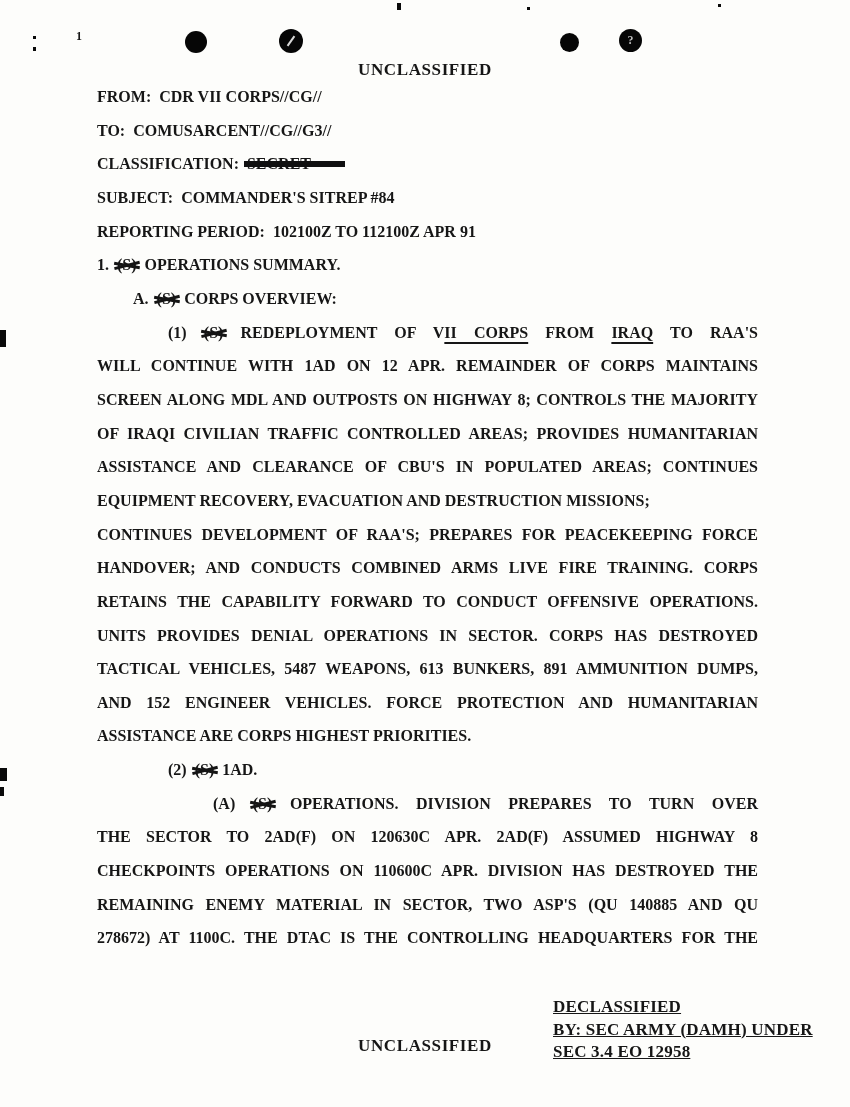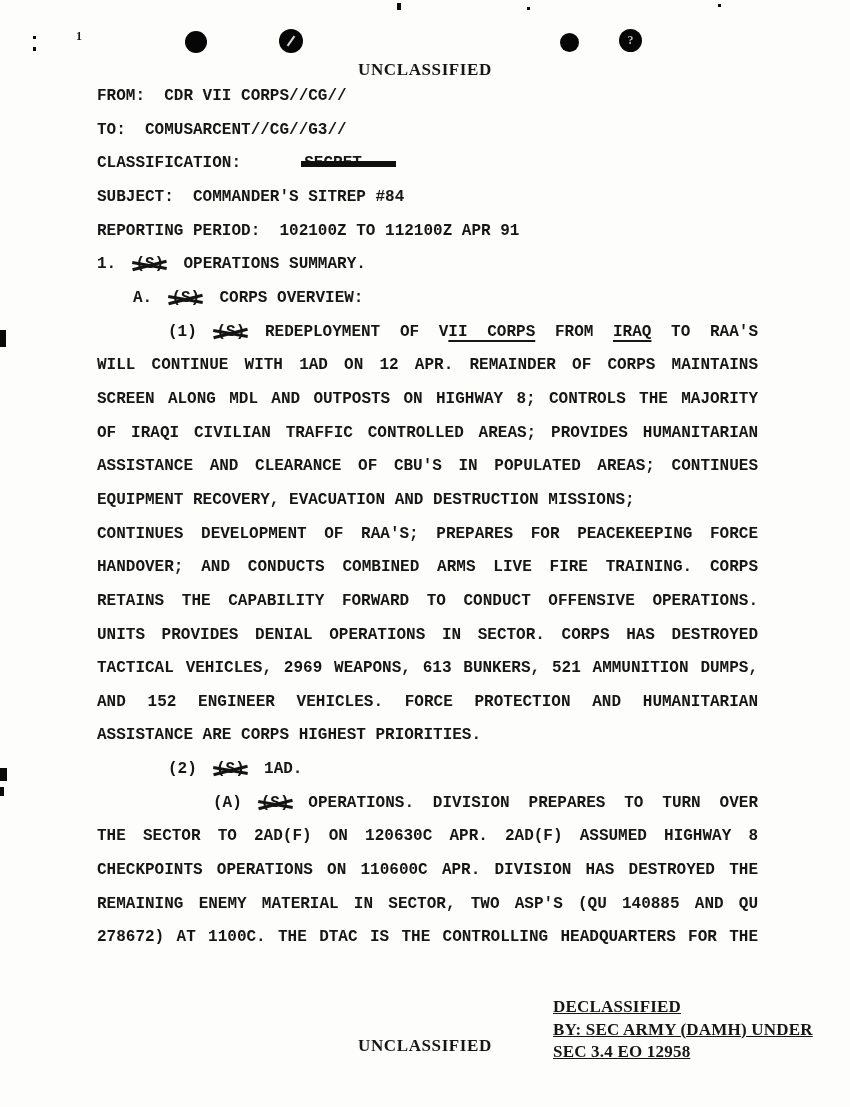--- a/index.html
+++ b/index.html
@@ -22,30 +22,30 @@
   .dot {
     position:absolute; border-radius:50%; background:#060606;
     display:flex; align-items:center; justify-content:center;
     color:#bdbdbd; font-family:"Liberation Serif", serif; font-weight:700; font-size:12px;
   }
   .dot-slash::after { content:""; width:2px; height:12px; background:#d8d8d8; transform:rotate(35deg); }
   .doc {
     position:absolute; left:97px; top:80px; width:661px;
     font-size:16px; font-weight:700; line-height:33.65px;
   }
-  .line { white-space:pre; }
+  .line { white-space:pre;font-family:Liberation Serif, serif; }
   .line.j { white-space:normal; text-align:justify; text-align-last:justify; }
   .ind1 { padding-left:36px; } .ind2 { padding-left:71px; } .ind3 { padding-left:116px; }
   .strike { position:relative; display:inline-block; }
   .strike::before, .strike::after {
     content:""; position:absolute; left:-3px; right:-3px; top:48%; height:2.6px; background:#141414;
   }
   .strike::before { transform:rotate(-14deg); }
   .strike::after  { transform:rotate(10deg); }
-  .heavystrike { position:relative; display:inline-block;margin-left:44px; }
+  .heavystrike { position:relative; display:inline-block; }
   .heavystrike::after {
     content:""; position:absolute; left:-3px; right:-34px; top:40%; height:6px; background:#101010;
   }
   .u { text-decoration:underline; text-decoration-thickness:2px; text-underline-offset:4px; }
   .stamp {
     position:absolute; left:553px; top:996px;
     font-family:"Liberation Serif", serif; font-weight:700; font-size:17px;
     line-height:22.5px; letter-spacing:.2px; white-space:nowrap;text-decoration:underline;
   }
   .artifact { position:absolute; background:#0a0a0a; }
@@ -86,21 +86,21 @@
       <div class="line j ind2"><span>(1)  </span><span class="strike">(S)</span><span>  REDEPLOYMENT OF V</span><span class="u">II CORPS</span><span> FROM </span><span class="u">IRAQ</span><span> TO RAA'S</span></div>
       <div class="line j"><span>WILL CONTINUE WITH 1AD ON 12 APR.  REMAINDER OF CORPS MAINTAINS</span></div>
       <div class="line j"><span>SCREEN ALONG MDL AND OUTPOSTS ON HIGHWAY 8; CONTROLS THE MAJORITY</span></div>
       <div class="line j"><span>OF IRAQI CIVILIAN TRAFFIC CONTROLLED AREAS; PROVIDES HUMANITARIAN</span></div>
       <div class="line j"><span>ASSISTANCE AND CLEARANCE OF CBU'S IN POPULATED AREAS; CONTINUES</span></div>
       <div class="line"><span>EQUIPMENT RECOVERY, EVACUATION AND DESTRUCTION MISSIONS;</span></div>
       <div class="line j"><span>CONTINUES DEVELOPMENT OF RAA'S; PREPARES FOR PEACEKEEPING FORCE</span></div>
       <div class="line j"><span>HANDOVER; AND CONDUCTS COMBINED ARMS LIVE FIRE TRAINING.  CORPS</span></div>
       <div class="line j"><span>RETAINS THE CAPABILITY FORWARD TO CONDUCT OFFENSIVE OPERATIONS.</span></div>
       <div class="line j"><span>UNITS PROVIDES DENIAL OPERATIONS IN SECTOR.  CORPS HAS DESTROYED</span></div>
-      <div class="line j"><span>TACTICAL VEHICLES, 2969 WEAPONS, 613 BUNKERS, 521 AMMUNITION DUMPS,</span></div>
+      <div class="line j"><span>TACTICAL VEHICLES, 5487 WEAPONS, 613 BUNKERS, 891 AMMUNITION DUMPS,</span></div>
       <div class="line j"><span>AND 152 ENGINEER VEHICLES.  FORCE PROTECTION AND HUMANITARIAN</span></div>
       <div class="line"><span>ASSISTANCE ARE CORPS HIGHEST PRIORITIES.</span></div>
       <div class="line ind2"><span>(2)  </span><span class="strike">(S)</span><span>  1AD.</span></div>
       <div class="line j ind3"><span>(A)  </span><span class="strike">(S)</span><span>  OPERATIONS.  DIVISION PREPARES TO TURN OVER</span></div>
       <div class="line j"><span>THE SECTOR TO 2AD(F) ON 120630C APR.  2AD(F) ASSUMED HIGHWAY 8</span></div>
       <div class="line j"><span>CHECKPOINTS OPERATIONS ON 110600C APR.  DIVISION HAS DESTROYED THE</span></div>
       <div class="line j"><span>REMAINING ENEMY MATERIAL IN SECTOR, TWO ASP'S (QU 140885 AND QU</span></div>
       <div class="line j"><span>278672) AT 1100C.  THE DTAC IS THE CONTROLLING HEADQUARTERS FOR THE</span></div>
     </div>
 

